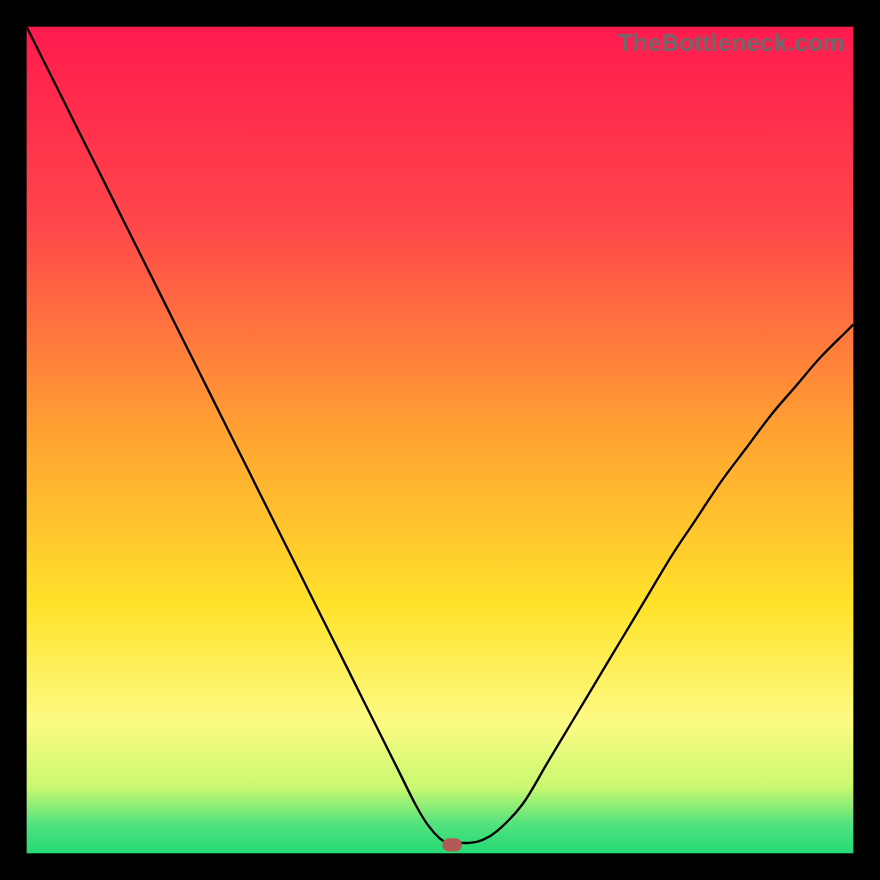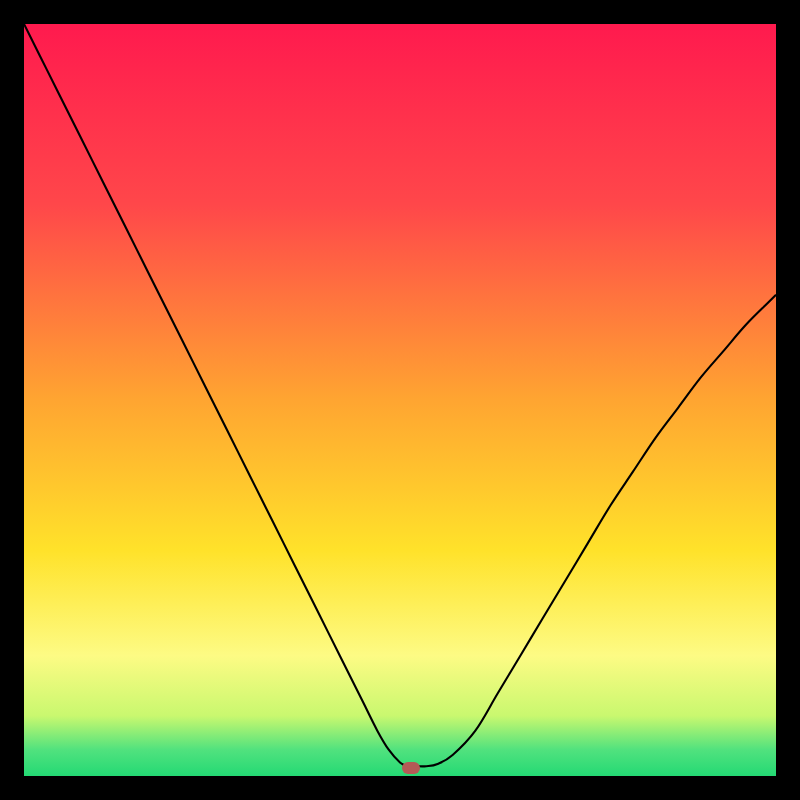--- a/index.html
+++ b/index.html
@@ -59,13 +59,14 @@
           <stop offset="84%" stop-color="#fdfb84"></stop>
           <stop offset="92%" stop-color="#c9f86f"></stop>
           <stop offset="96.5%" stop-color="#51e27e"></stop>
           <stop offset="100%" stop-color="#24d974"></stop>
         </linearGradient>
     </defs>
     <rect x="0" y="0" width="752" height="752" fill="url(#bg-grad)"></rect>
     <path id="curve" fill="none" stroke="#000000" stroke-width="2.1" d="M 0 0 C 4.0607999999999995 8.1216, 14.4384 28.876800000000003, 22.56 45.120000000000005 C 30.681599999999996 61.363200000000006, 36.998400000000004 73.99680000000001, 45.12 90.24000000000001 C 53.24159999999999 106.48320000000001, 59.55839999999999 119.11680000000001, 67.67999999999999 135.36 C 75.8016 151.60320000000002, 82.1184 164.23680000000002, 90.24 180.48000000000002 C 98.3616 196.72320000000002, 104.6784 209.35680000000002, 112.8 225.60000000000002 C 120.9216 241.84320000000002, 127.23839999999998 254.47679999999997, 135.35999999999999 270.71999999999997 C 143.4816 286.9632, 149.7984 299.59680000000003, 157.92 315.84000000000003 C 166.0416 332.08320000000003, 172.3584 344.7168, 180.48 360.96 C 188.6016 377.2032, 194.91840000000002 389.8368, 203.04000000000002 406.08 C 211.16160000000002 422.3232, 217.4784 434.9568, 225.6 451.2 C 233.7216 467.4432, 240.03840000000002 480.0768, 248.16000000000003 496.32 C 256.2816 512.5631999999999, 262.59839999999997 525.1967999999999, 270.71999999999997 541.4399999999999 C 278.84159999999997 557.6831999999999, 285.15840000000003 570.3168, 293.28000000000003 586.56 C 301.40160000000003 602.8032, 307.7184 615.4368, 315.84 631.68 C 323.9616 647.9232, 331.632 663.2639999999999, 338.40000000000003 676.8 C 345.16800000000006 690.336, 348.7024 698.0816, 353.44 706.88 C 358.1776 715.6784, 360.65919999999994 719.99488, 364.71999999999997 725.68 C 368.7808 731.3651199999999, 372.616 735.4860799999999, 376 738.4639999999999 C 379.384 741.44192, 380.8128 741.5472, 383.52 742.224 C 386.2272 742.9008000000001, 387.656 742.224, 391.04 742.224 C 394.42400000000004 742.224, 398.2592000000001 742.63008, 402.32000000000005 742.224 C 406.3808 741.8179200000001, 408.86240000000004 741.9984, 413.6 739.968 C 418.3376 737.9376, 421.872 736.8998399999999, 428.64 730.944 C 435.40799999999996 724.98816, 443.0784 717.97952, 451.2 706.88 C 459.3216 695.78048, 465.6384 682.816, 473.76 669.28 C 481.8816 655.7439999999999, 488.19840000000005 645.2159999999999, 496.32000000000005 631.68 C 504.44160000000005 618.144, 510.7584 607.616, 518.88 594.08 C 527.0015999999999 580.5440000000001, 533.3183999999999 570.0160000000001, 541.4399999999999 556.48 C 549.5616 542.944, 555.8783999999999 532.4159999999999, 564 518.88 C 572.1216000000001 505.344, 578.4384 494.1392, 586.5600000000001 481.28000000000003 C 594.6816000000001 468.42080000000004, 600.9984000000001 459.6224, 609.12 447.44 C 617.2416 435.25759999999997, 623.5583999999999 425.1056, 631.68 413.59999999999997 C 639.8016 402.09439999999995, 646.1184 394.3488, 654.24 383.52 C 662.3616000000001 372.6912, 668.6784 363.592, 676.8000000000001 353.44 C 684.9216000000001 343.288, 691.2384000000001 336.59520000000003, 699.36 327.12000000000006 C 707.4816 317.6448000000001, 713.7983999999999 309.5984, 721.92 300.8 C 730.0416 292.0016, 739.0656 283.6544, 744.48 278.24 C 749.8944 272.8256, 750.6464 272.0736, 752 270.71999999999997"></path>
   </svg>
   <div class="marker" id="marker" style="left: 387.28px; top: 744.48px; background: rgb(180, 90, 86);"></div>
+  <div class="watermark">TheBottleneck.com</div>
 </div>
 
 </body></html>

